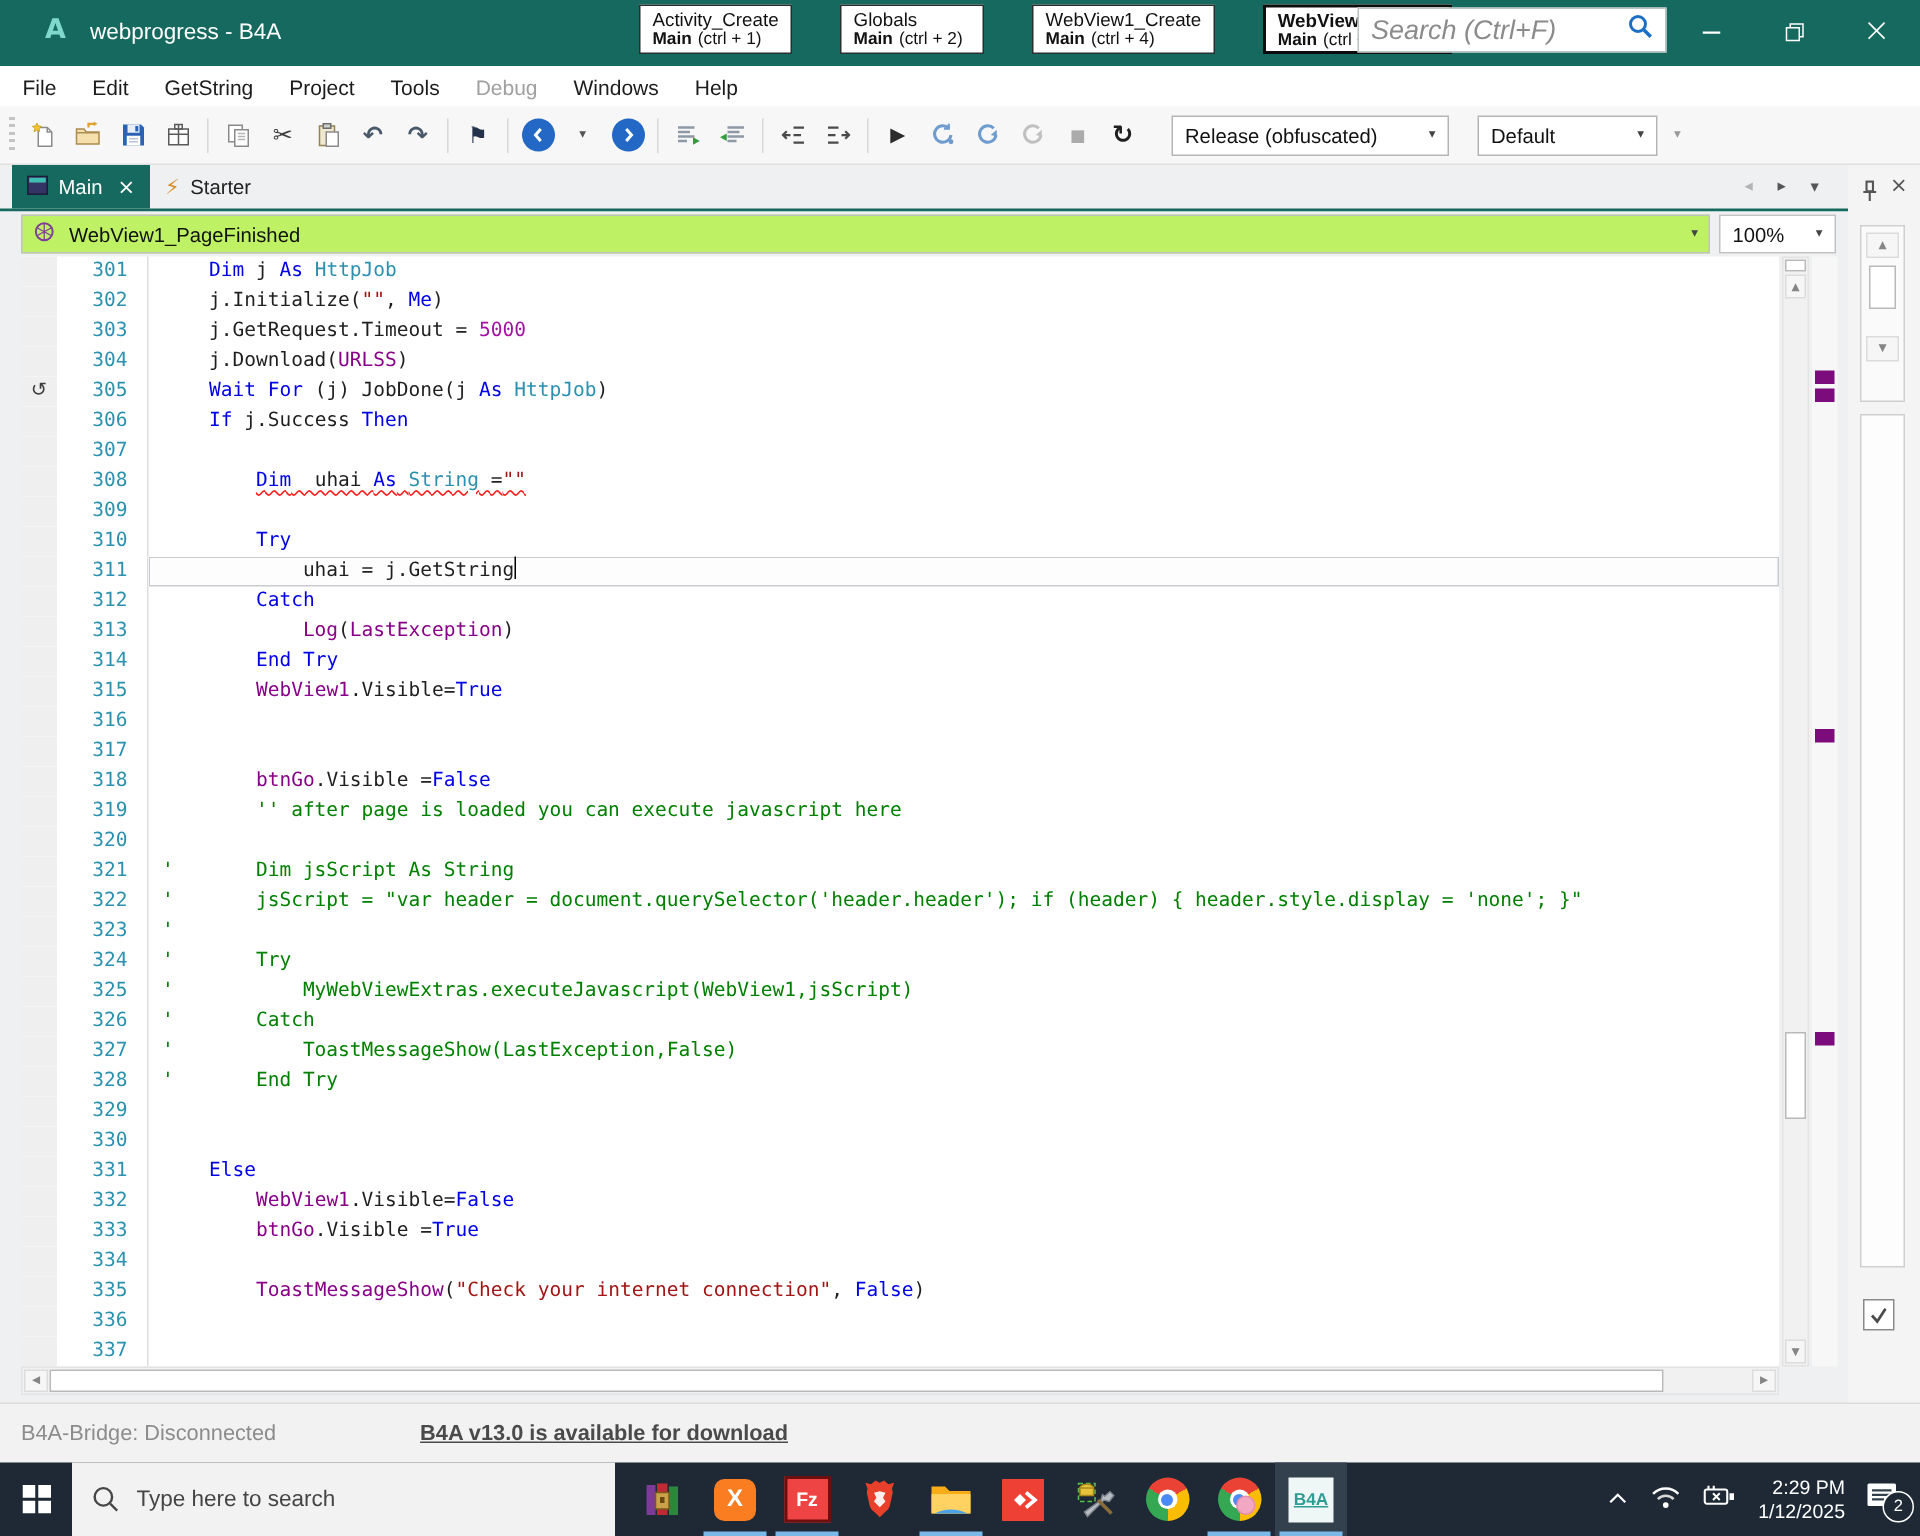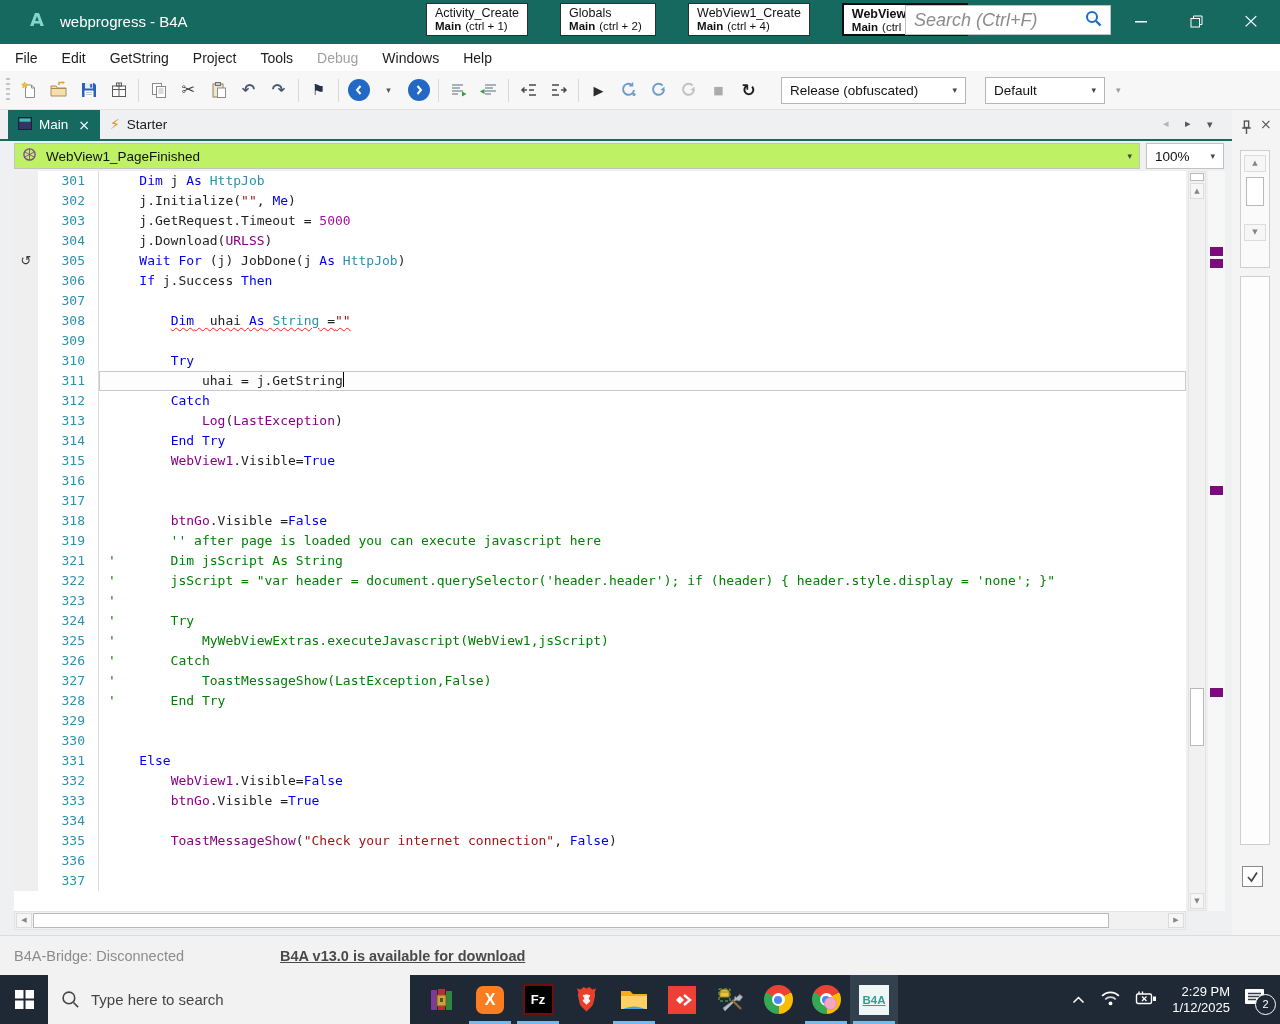--- a/index.html
+++ b/index.html
@@ -74,21 +74,21 @@
   
   .taskbar{position:absolute;left:0;top:975px;width:1280px;height:49px;background:#1e2935;display:flex;align-items:stretch;}
   .start-btn{width:48px;display:flex;align-items:center;justify-content:center;}
   .tb-search{width:362px;background:#f2f2f2;display:flex;align-items:center;gap:11px;padding:0 13px;box-sizing:border-box;}
   .tb-search span{color:#454545;font-size:15px;}
   .slot{width:48px;position:relative;display:flex;align-items:center;justify-content:center;}
   .slot.running::after{content:"";position:absolute;left:3px;right:3px;bottom:0;height:3px;background:#7ab8e8;}
   .slot.active{background:#33404e;}
   .ticon{display:flex;align-items:center;justify-content:center;font-weight:bold;}
   .ticon.xampp{width:28px;height:28px;background:#fb7d22;border-radius:7px;color:#fff;font-size:16px;}
-  .ticon.filezilla{width:27px;height:27px;background:#000000;border:2px solid #6e0f0f;color:#fff;font-size:13px;}
+  .ticon.filezilla{width:27px;height:27px;background:#ef4444;border:2px solid #6e0f0f;color:#fff;font-size:13px;}
   .ticon.b4a{width:30px;height:30px;background:#eef7f6;color:#2f9d94;font-size:11.5px;text-decoration:underline;}
   .chrome-icon{position:relative;width:29px;height:29px;border-radius:50%;background:conic-gradient(from -60deg,#ea4335 0 120deg,#fbbc05 120deg 240deg,#34a853 240deg 360deg);}
   .chrome-icon::before{content:"";position:absolute;left:8px;top:8px;width:13px;height:13px;border-radius:50%;background:#fff;}
   .chrome-icon::after{content:"";position:absolute;left:10.5px;top:10.5px;width:8px;height:8px;border-radius:50%;background:#4a8af4;}
   .profile-badge{position:absolute;right:4px;bottom:4px;width:13px;height:13px;border-radius:50%;background:#f2a7c3;border:1px solid #e58db0;box-sizing:border-box;}
   .tray{margin-left:auto;display:flex;align-items:center;gap:14px;padding-right:10px;}
   .clock{color:#fff;font-size:13px;text-align:right;line-height:16px;}
   .notif{position:relative;width:26px;height:24px;}
   .notif-badge{position:absolute;right:-6px;bottom:-3px;width:19px;height:19px;border-radius:50%;background:#1e2935;border:1.5px solid #fff;color:#fff;font-size:11px;display:flex;align-items:center;justify-content:center;}
 </style>
@@ -344,20 +344,21 @@
       <div class="line"><span class="gut"></span><span class="ln">310</span><span class="lsep"></span><span class="code"><span class="tok-d">        </span><span class="tok-k">Try</span></span></div>
       <div class="line cur"><span class="gut"></span><span class="ln">311</span><span class="lsep"></span><span class="code"><span class="tok-d">            uhai = j.GetString</span><span class="caret-bar"></span></span></div>
       <div class="line"><span class="gut"></span><span class="ln">312</span><span class="lsep"></span><span class="code"><span class="tok-d">        </span><span class="tok-k">Catch</span></span></div>
       <div class="line"><span class="gut"></span><span class="ln">313</span><span class="lsep"></span><span class="code"><span class="tok-d">            </span><span class="tok-p">Log</span><span class="tok-d">(</span><span class="tok-p">LastException</span><span class="tok-d">)</span></span></div>
       <div class="line"><span class="gut"></span><span class="ln">314</span><span class="lsep"></span><span class="code"><span class="tok-d">        </span><span class="tok-k">End Try</span></span></div>
       <div class="line"><span class="gut"></span><span class="ln">315</span><span class="lsep"></span><span class="code"><span class="tok-d">        </span><span class="tok-p">WebView1</span><span class="tok-d">.Visible=</span><span class="tok-k">True</span></span></div>
       <div class="line"><span class="gut"></span><span class="ln">316</span><span class="lsep"></span><span class="code"></span></div>
       <div class="line"><span class="gut"></span><span class="ln">317</span><span class="lsep"></span><span class="code"></span></div>
       <div class="line"><span class="gut"></span><span class="ln">318</span><span class="lsep"></span><span class="code"><span class="tok-d">        </span><span class="tok-p">btnGo</span><span class="tok-d">.Visible =</span><span class="tok-k">False</span></span></div>
       <div class="line"><span class="gut"></span><span class="ln">319</span><span class="lsep"></span><span class="code"><span class="tok-c">        '' after page is loaded you can execute javascript here</span></span></div>
+      <div class="line"><span class="gut"></span><span class="ln">320</span><span class="lsep"></span><span class="code"></span></div>
       <div class="line"><span class="gut"></span><span class="ln">321</span><span class="lsep"></span><span class="code"><span class="tok-c">'       Dim jsScript As String</span></span></div>
       <div class="line"><span class="gut"></span><span class="ln">322</span><span class="lsep"></span><span class="code"><span class="tok-c">'       jsScript = "var header = document.querySelector('header.header'); if (header) { header.style.display = 'none'; }"</span></span></div>
       <div class="line"><span class="gut"></span><span class="ln">323</span><span class="lsep"></span><span class="code"><span class="tok-c">'</span></span></div>
       <div class="line"><span class="gut"></span><span class="ln">324</span><span class="lsep"></span><span class="code"><span class="tok-c">'       Try</span></span></div>
       <div class="line"><span class="gut"></span><span class="ln">325</span><span class="lsep"></span><span class="code"><span class="tok-c">'           MyWebViewExtras.executeJavascript(WebView1,jsScript)</span></span></div>
       <div class="line"><span class="gut"></span><span class="ln">326</span><span class="lsep"></span><span class="code"><span class="tok-c">'       Catch</span></span></div>
       <div class="line"><span class="gut"></span><span class="ln">327</span><span class="lsep"></span><span class="code"><span class="tok-c">'           ToastMessageShow(LastException,False)</span></span></div>
       <div class="line"><span class="gut"></span><span class="ln">328</span><span class="lsep"></span><span class="code"><span class="tok-c">'       End Try</span></span></div>
       <div class="line"><span class="gut"></span><span class="ln">329</span><span class="lsep"></span><span class="code"></span></div>
       <div class="line"><span class="gut"></span><span class="ln">330</span><span class="lsep"></span><span class="code"></span></div>

